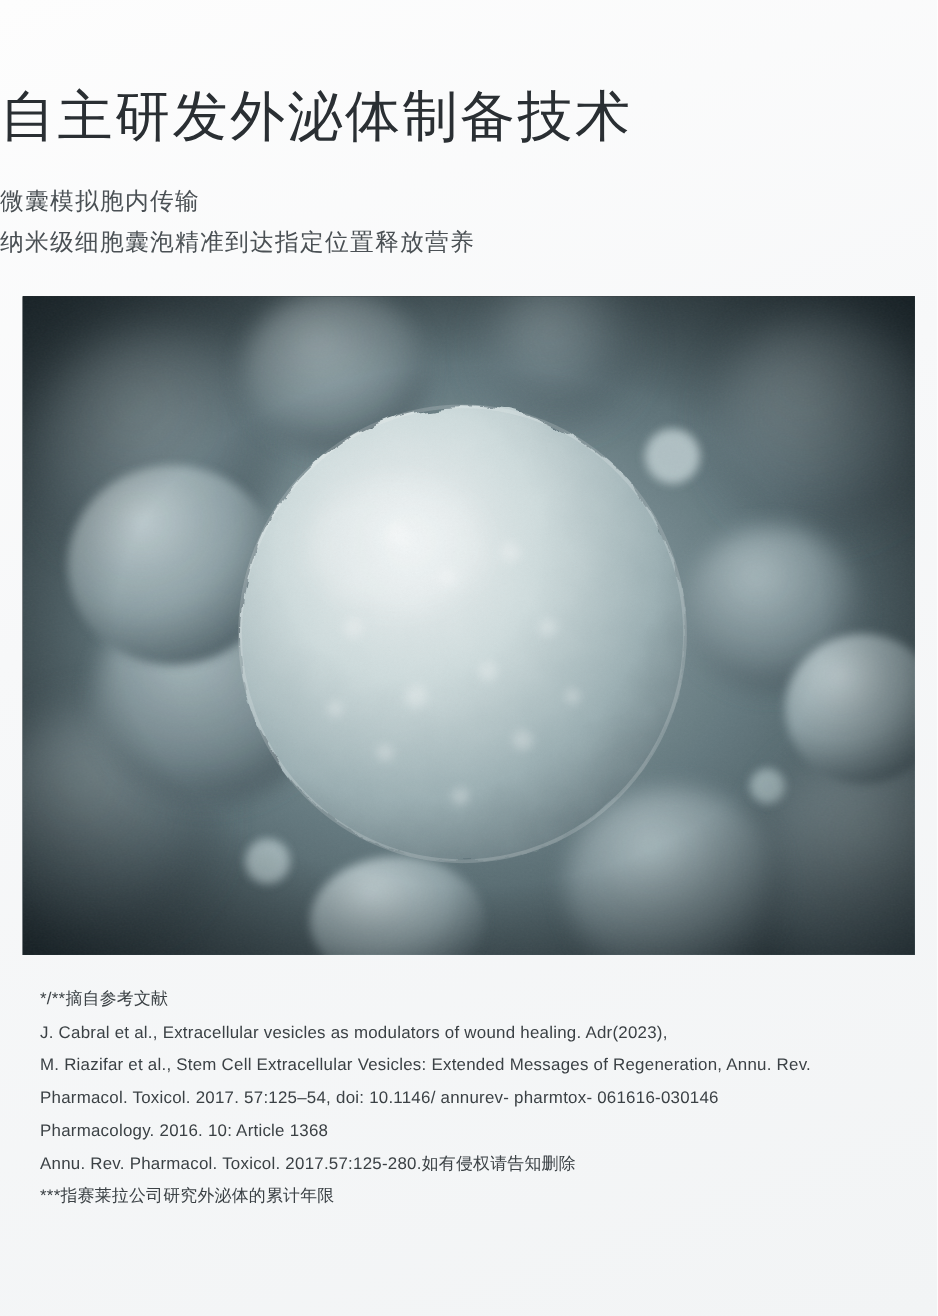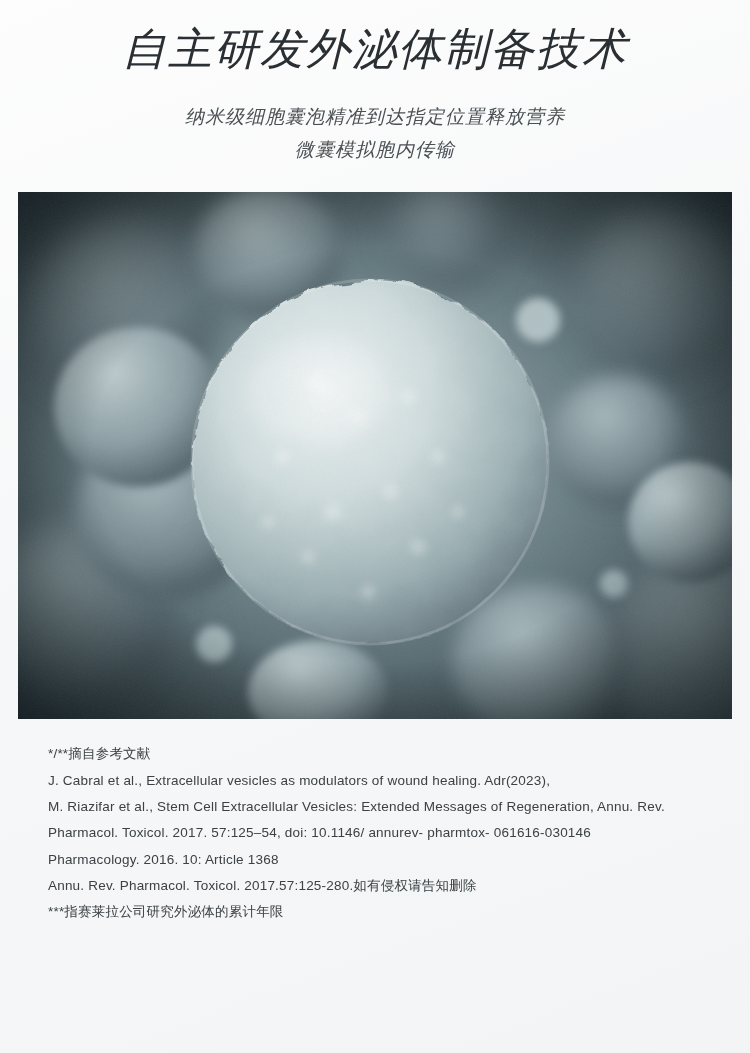--- a/index.html
+++ b/index.html
@@ -16,23 +16,22 @@
   }
   .page {
     position: relative;
     width: 750px;
     height: 1053px;
     background: linear-gradient(160deg, #fdfdfd 0%, #f7f8f9 40%, #f2f4f5 100%);
   }
 
   
   .header {
-    padding-top: 23px;
-    text-align: center;
-    font-style: italic;
+    padding-top: 68px;
+    text-align: left;
   }
   .main-title {
     font-size: 44px;
     letter-spacing: 2px;
     color: #2a2f33;
     font-weight: 400;
     line-height: 1.2;
     margin: 0;
     font-family: "Liberation Sans", sans-serif;
   }
@@ -65,33 +64,32 @@
   
   .refs {
     padding: 22px 32px 0 32px;
   }
   .ref-line {
     font-size: 13.5px;
     line-height: 1.95;
     color: #3b4145;
     letter-spacing: 0.2px;
     white-space: pre-wrap;
-    margin-left: 16px;
   }
 </style>
 </head>
 <body>
 
 <div class="page">
 
   <div class="header">
     <h1 class="main-title">自主研发外泌体制备技术</h1>
     <div class="sub-lines">
+      <div class="sub-line">微囊模拟胞内传输</div>
       <div class="sub-line">纳米级细胞囊泡精准到达指定位置释放营养</div>
-      <div class="sub-line">微囊模拟胞内传输</div>
     </div>
   </div>
 
   <div class="hero">
     <svg viewBox="0 0 714 527" preserveAspectRatio="xMidYMid slice">
       <defs>
         <radialGradient id="bgGrad" cx="48%" cy="48%" r="78%">
           <stop offset="0%" stop-color="#9fb2b6"></stop>
           <stop offset="45%" stop-color="#63787e"></stop>
           <stop offset="100%" stop-color="#202d33"></stop>

